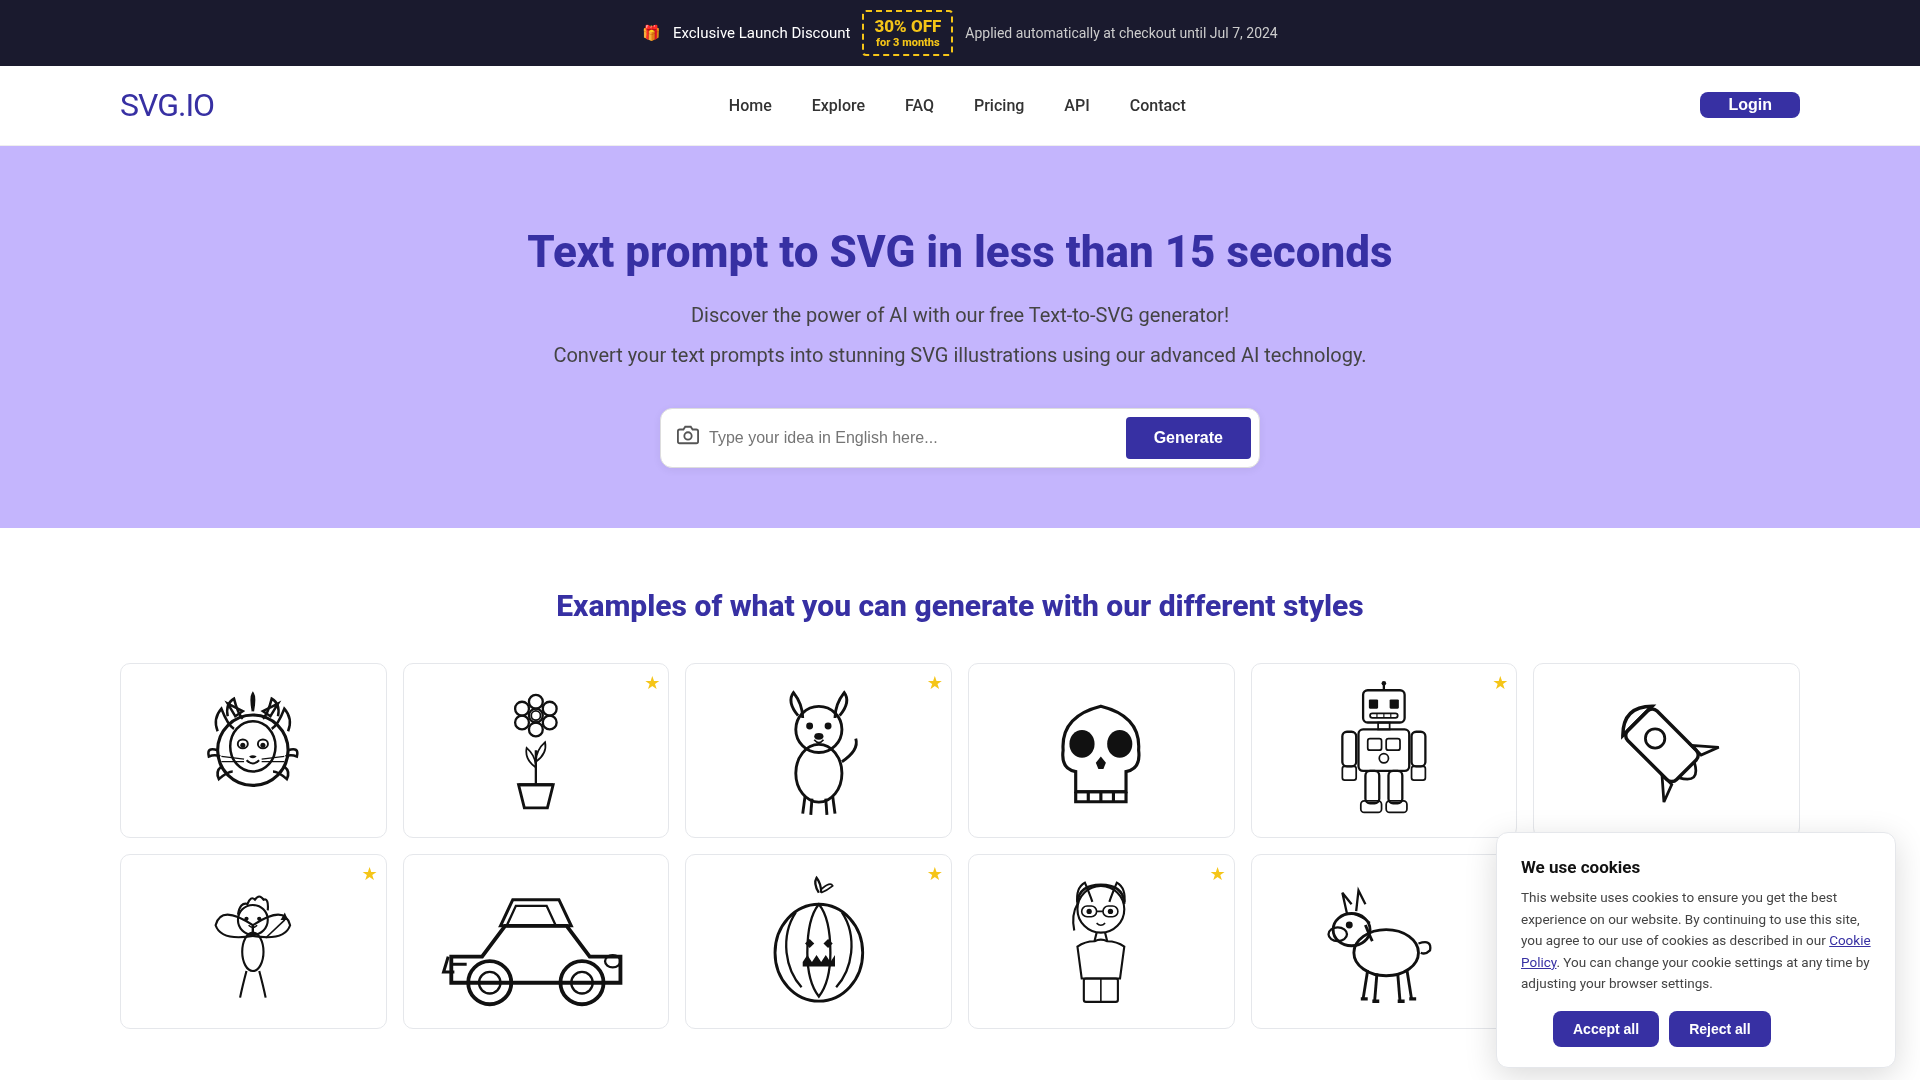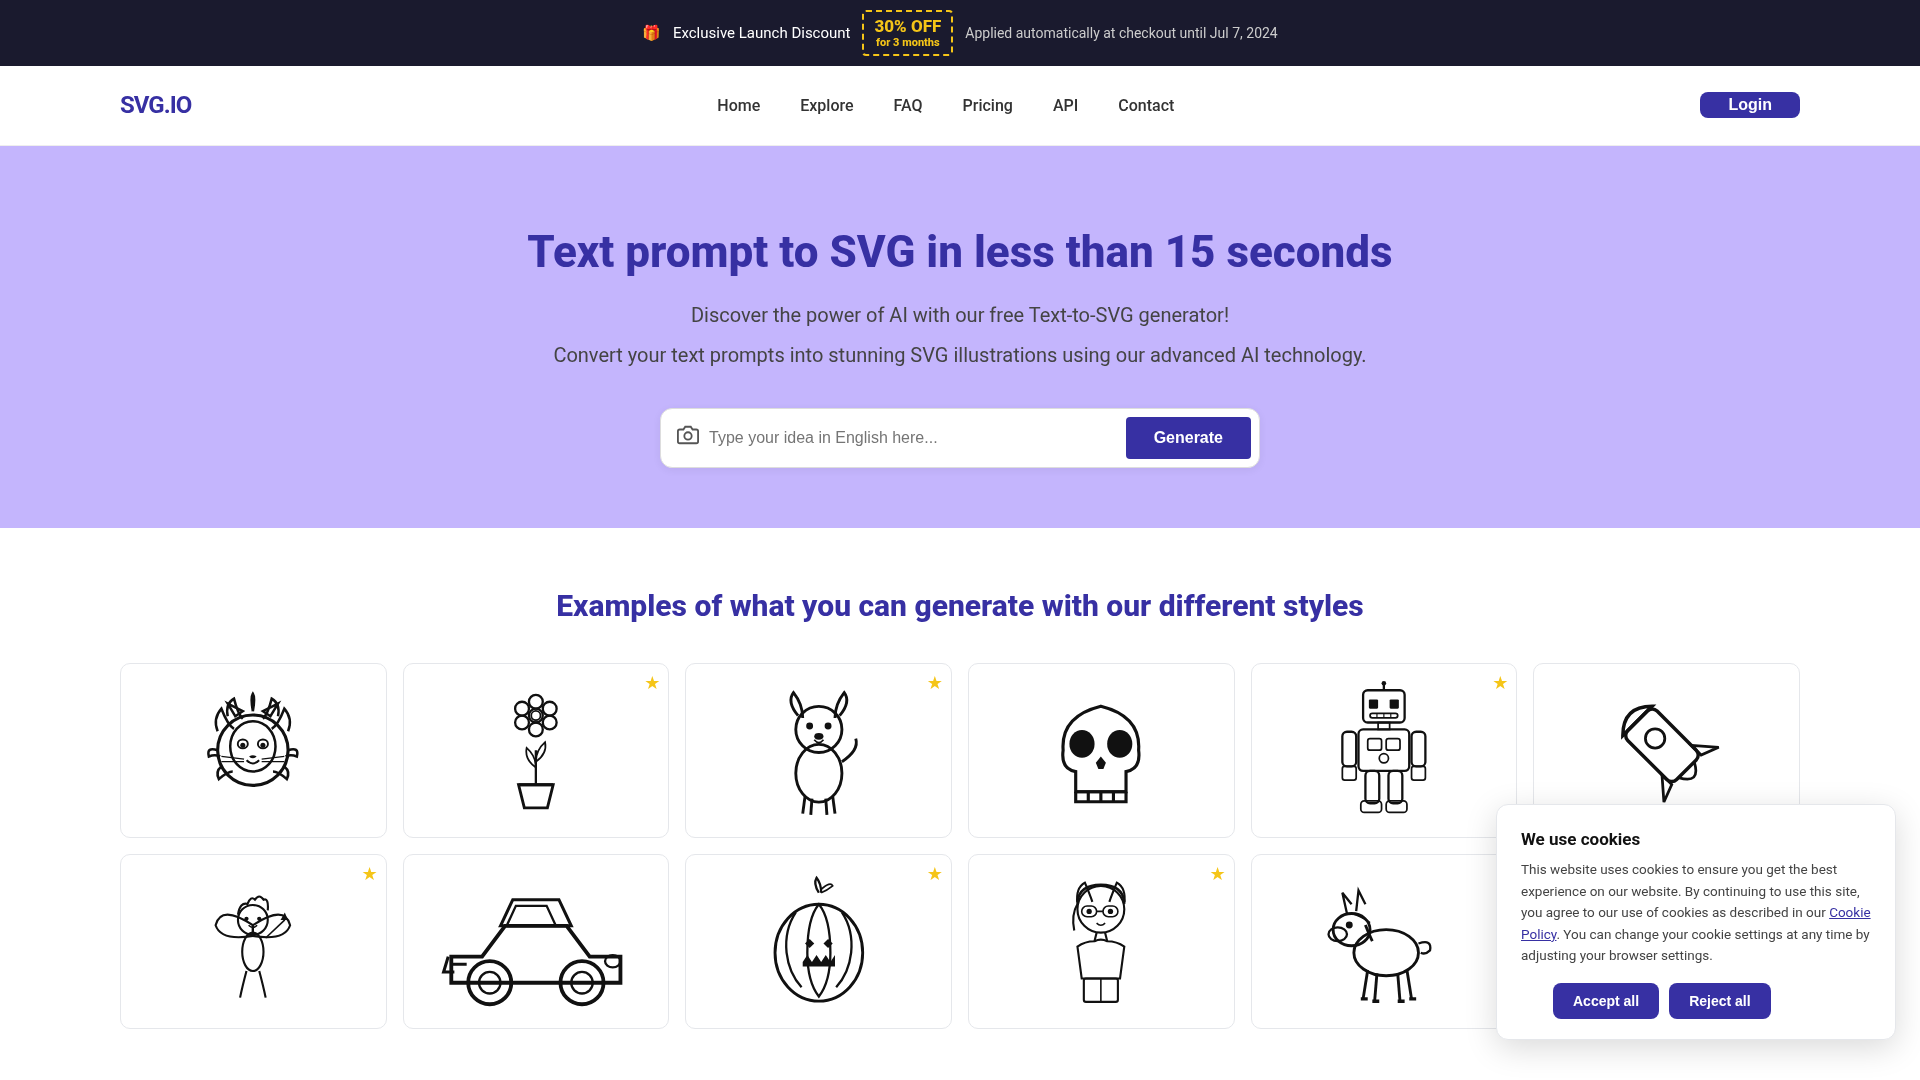--- a/index.html
+++ b/index.html
@@ -37,22 +37,22 @@
     nav {
       background: white;
       display: flex;
       align-items: center;
       justify-content: space-between;
       padding: 0 120px;
       height: 80px;
       border-bottom: 1px solid #eee;
     }
     .logo {
-      font-size: 24px;
-      font-weight: 700;
+      font-size: 32px;
+      font-weight: 400;
       color: #3730a3;
       letter-spacing: -1px;
     }
     .nav-links {
       display: flex;
       align-items: center;
       gap: 40px;
       list-style: none;
     }
     .nav-links a {
@@ -166,21 +166,21 @@
     }
     .gallery-item svg {
       width: 80%;
       height: 80%;
       object-fit: contain;
     }
 
     
     .cookie-banner {
       position: fixed;
-      bottom: 40px;
+      bottom: 12px;
       right: 24px;
       background: white;
       border: 1px solid #e5e7eb;
       border-radius: 12px;
       padding: 24px 24px 20px;
       max-width: 400px;
       box-shadow: 0 8px 32px rgba(0,0,0,0.15);
       z-index: 1000;
     }
     .cookie-title {

